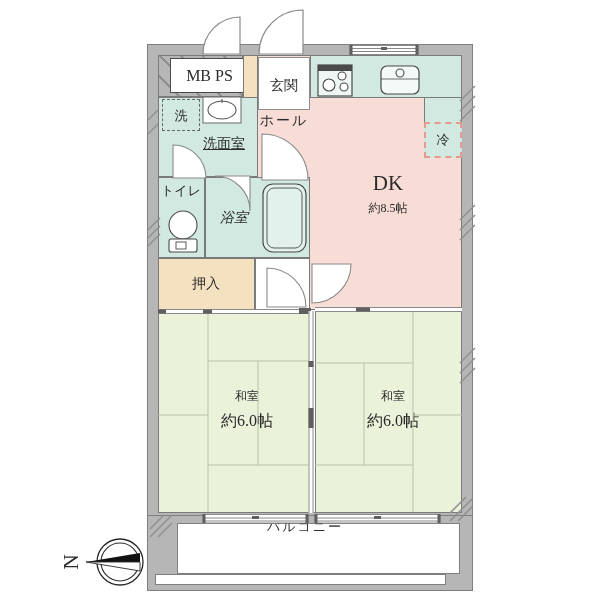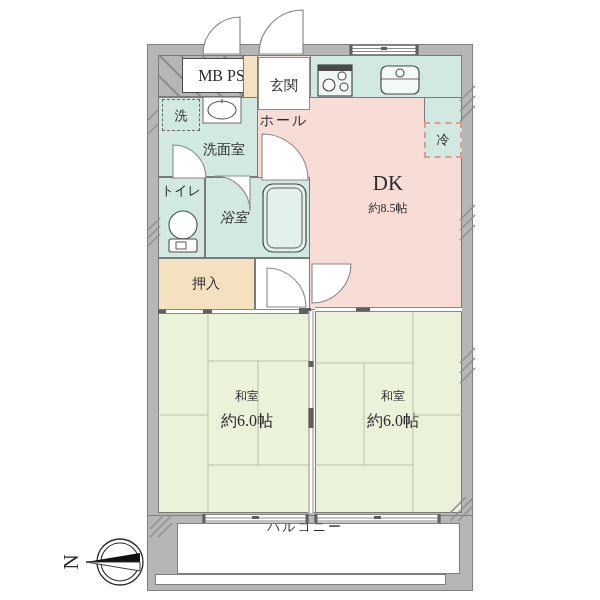--- a/index.html
+++ b/index.html
@@ -28,21 +28,21 @@
 
   <div class="wall" style="left:148px;top:45px;width:324px;height:478px;"></div>
 
   <div class="balc-frame" style="left:148px;top:516px;width:324px;height:74px;"></div>
   <div class="balc-floor" style="left:178px;top:524px;width:281px;height:49px;"></div>
   <div class="balc-floor" style="left:156px;top:575px;width:289px;height:9px;"></div>
 
   <div class="room" style="left:243px;top:55px;width:219px;height:255px;background:#f8dcd6;"></div>
 
   <div class="hatchblock" style="left:158px;top:55px;width:85px;height:42px;"></div>
-  <div class="mbps" style="left:170px;top:58px;width:77px;height:33px;margin-left:12px;">
+  <div class="mbps" style="left:170px;top:58px;width:77px;height:33px;">
     <span class="t16">MB PS</span>
   </div>
 
   <div class="room" style="left:243px;top:55px;width:15px;height:90px;background:#f4e1c0;"></div>
 
   <div class="room" style="left:258px;top:57px;width:52px;height:53px;background:#ffffff;border-color:#8d8d8d;"></div>
 
   <div class="room" style="left:310px;top:55px;width:152px;height:43px;background:#d2e9e2;"></div>
   <div class="room" style="left:424px;top:97px;width:38px;height:26px;background:#d2e9e2;"></div>
 
@@ -54,21 +54,21 @@
   <div class="room" style="left:205px;top:177px;width:105px;height:81px;background:#d2e9e2;"></div>
   <div class="room" style="left:158px;top:258px;width:97px;height:52px;background:#f4e1c0;"></div>
   <div class="room" style="left:255px;top:258px;width:55px;height:52px;background:#ffffff;"></div>
 
   <div class="room" style="left:158px;top:313px;width:152px;height:200px;background:#eaf2da;"></div>
   <div class="room" style="left:315px;top:310px;width:147px;height:203px;background:#eaf2da;"></div>
 
   <div class="label t14" style="left:284px;top:86px;">玄関</div>
   <div class="label t14 sp2" style="left:284px;top:121px;">ホール</div>
   <div class="label t13" style="left:181px;top:115px;">洗</div>
-  <div class="label t14" style="left:224px;top:150px;">洗面室</div>
+  <div class="label t14" style="left:224px;top:144px;text-decoration:underline;">洗面室</div>
   <div class="label t13" style="left:181px;top:190px;font-family:Liberation Serif, serif;">トイレ</div>
   <div class="label t14" style="left:234px;top:218px;font-style:italic;">浴室</div>
   <div class="label t14" style="left:206px;top:284px;">押入</div>
   <div class="label t13" style="left:443px;top:139px;">冷</div>
   <div class="label t21" style="left:388px;top:183px;">DK</div>
   <div class="label t17" style="left:388px;top:208px;">約8.5帖</div>
   <div class="label t17" style="left:247px;top:396px;">和室</div>
   <div class="label t15" style="left:247px;top:421px;">約6.0帖</div>
   <div class="label t17" style="left:393px;top:396px;">和室</div>
   <div class="label t15" style="left:393px;top:421px;">約6.0帖</div>

